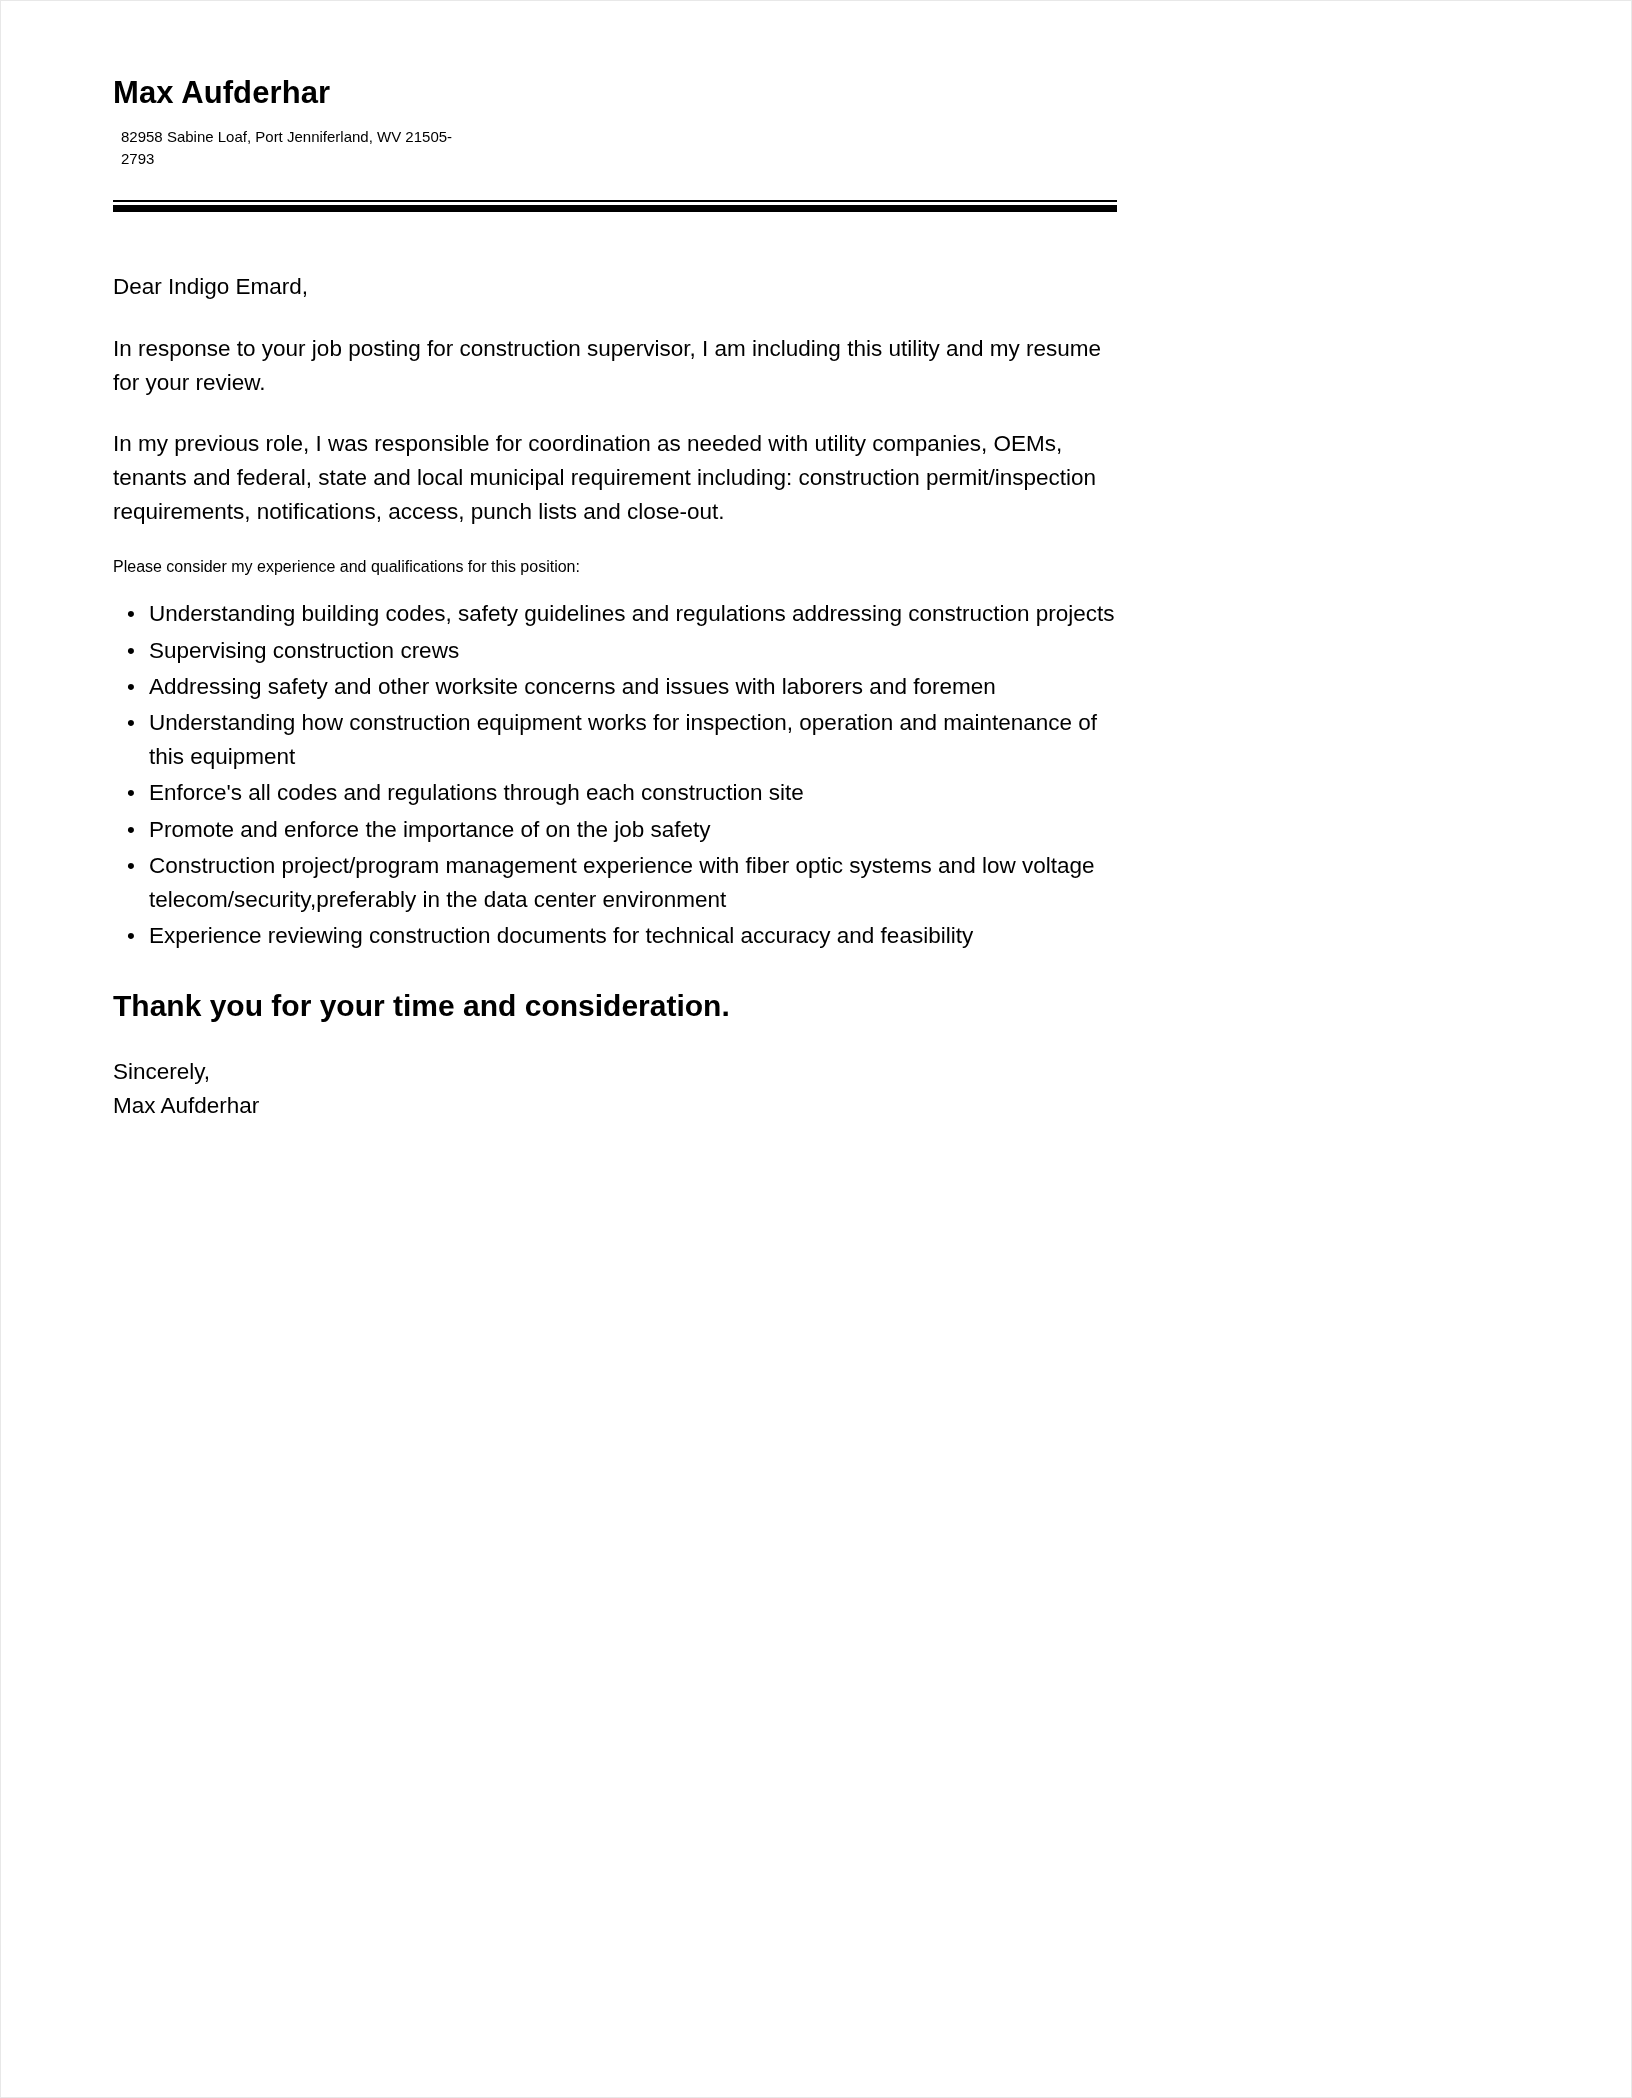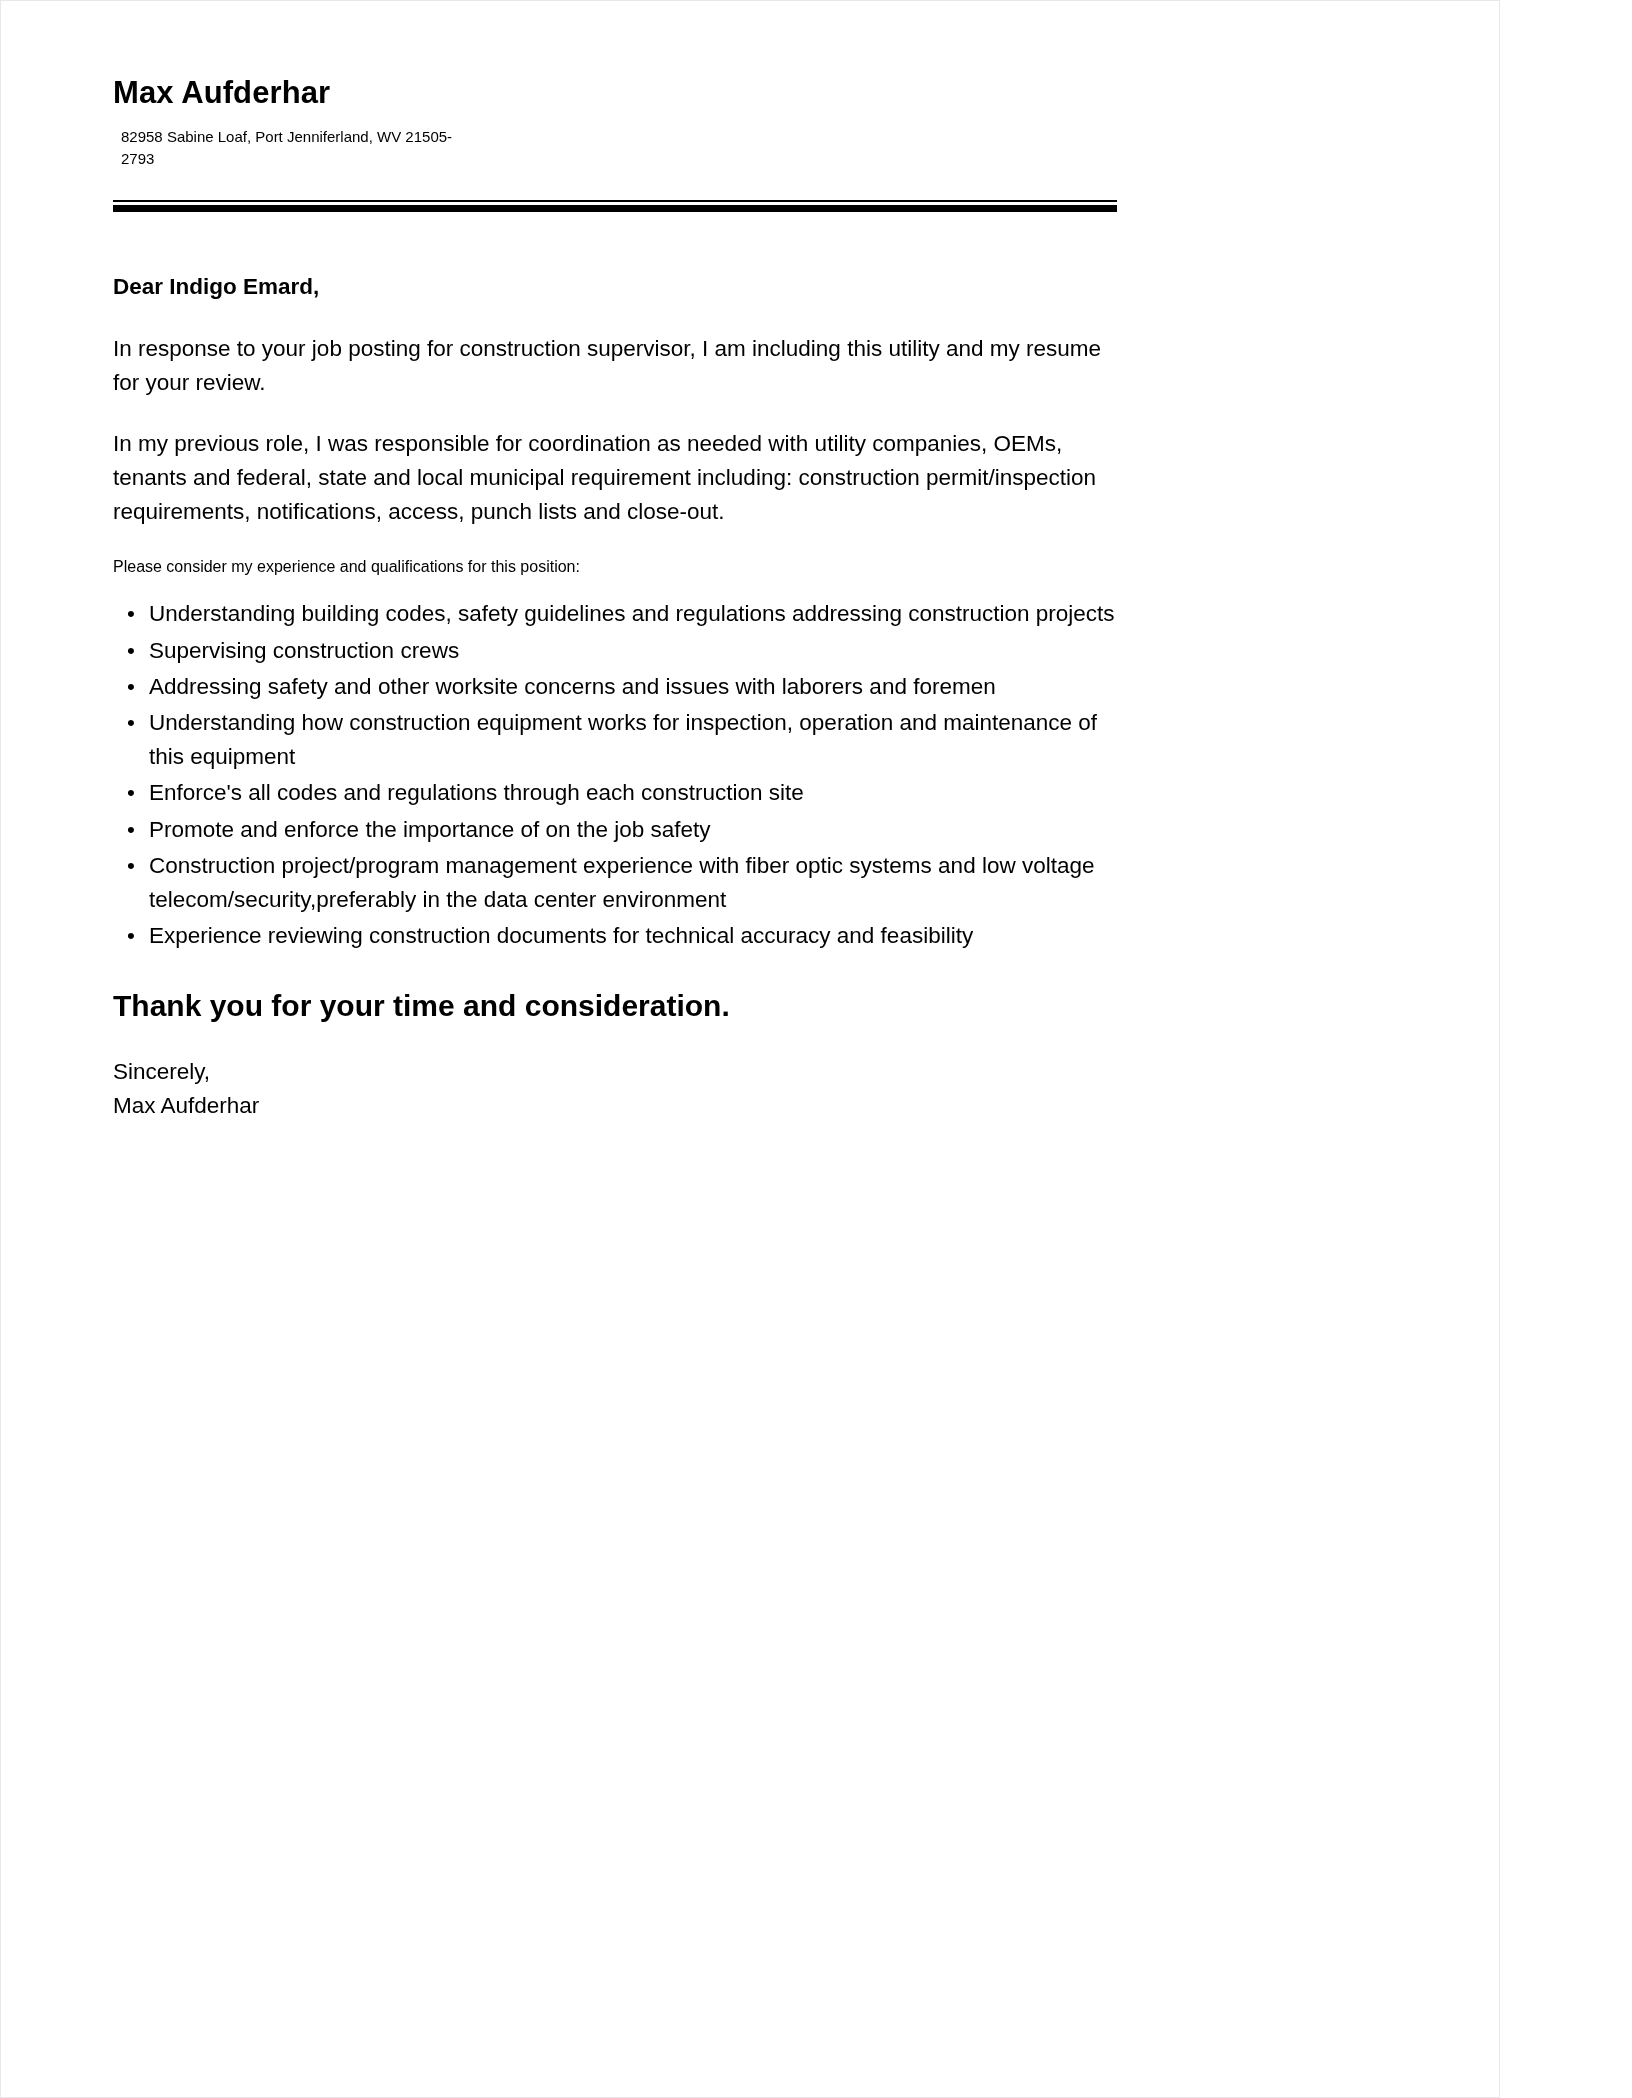--- a/index.html
+++ b/index.html
@@ -6,21 +6,21 @@
     margin: 0;
     padding: 0;
     background: #ffffff;
   }
   body {
     font-family: "Liberation Sans", sans-serif;
     color: #000000;
   }
   .page {
     position: relative;
-    width: 1500px;
+    width: 1632px;
     height: 2098px;
     background: #ffffff;
     box-sizing: border-box;
     border: 1px solid #e8e8e8;
     overflow: hidden;
   }
   .sheet {
     position: absolute;
     left: 112px;
     top: 0;
@@ -69,21 +69,21 @@
   }
 
   
   .letter-body {
     margin-top: 58px;
     font-size: 22.5px;
     line-height: 1.52;
     color: #000;
   }
   .salutation {
-    font-weight: bold;
+    font-weight: normal;
     font-size: 22.5px;
     margin: 0 0 28px 0;
   }
   .body-paragraph {
     margin: 0 0 26px 0;
     font-size: 22.5px;
     line-height: 1.52;
     text-align: left;
   }
   .qualifications-intro {

